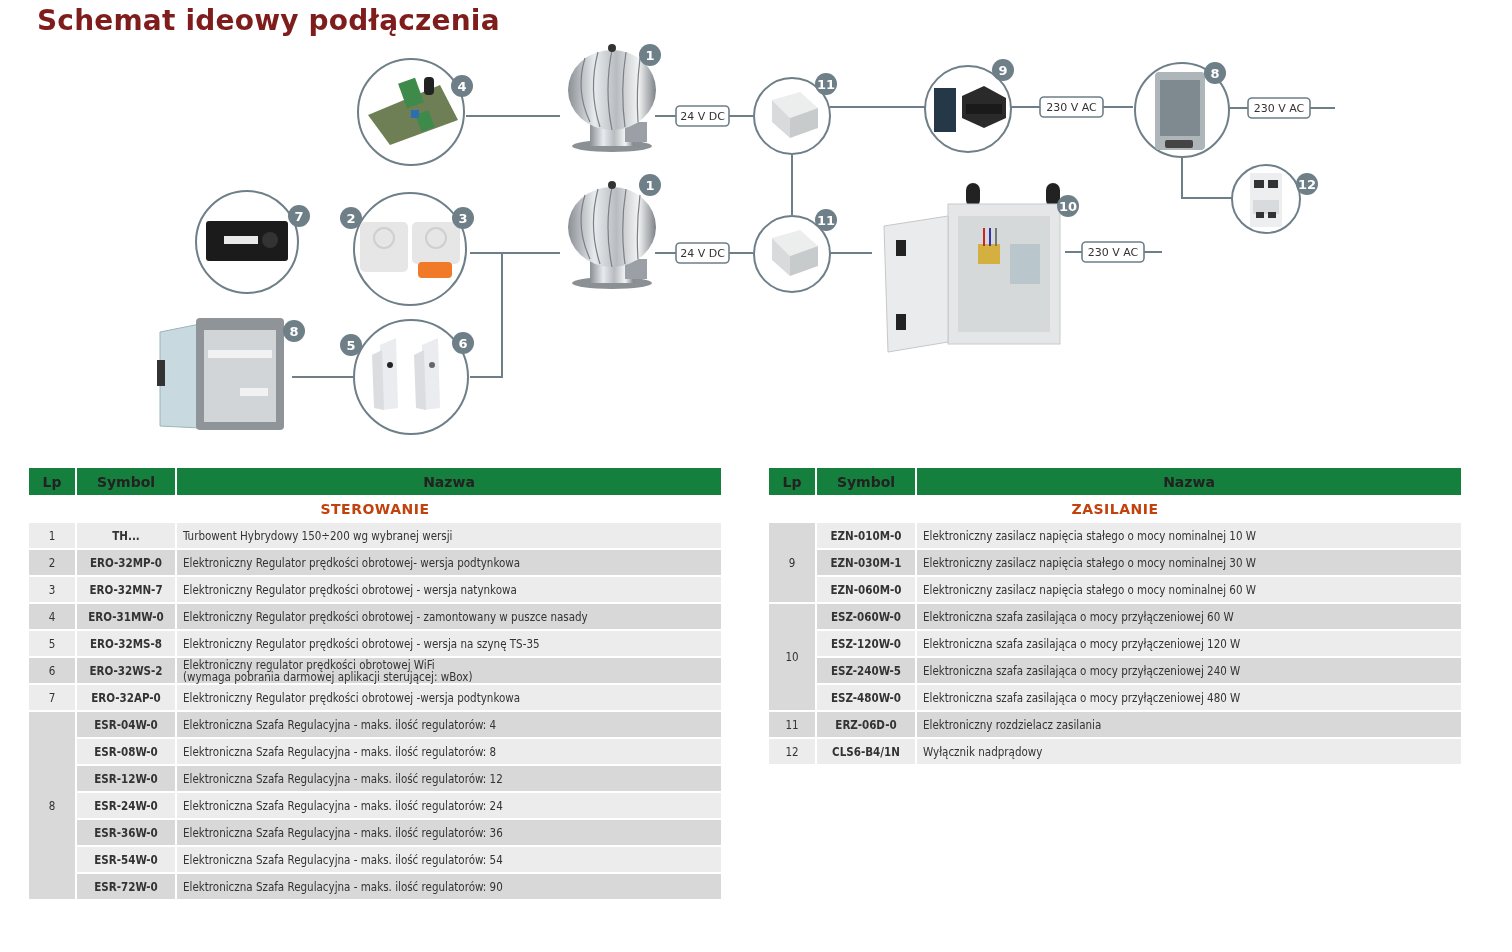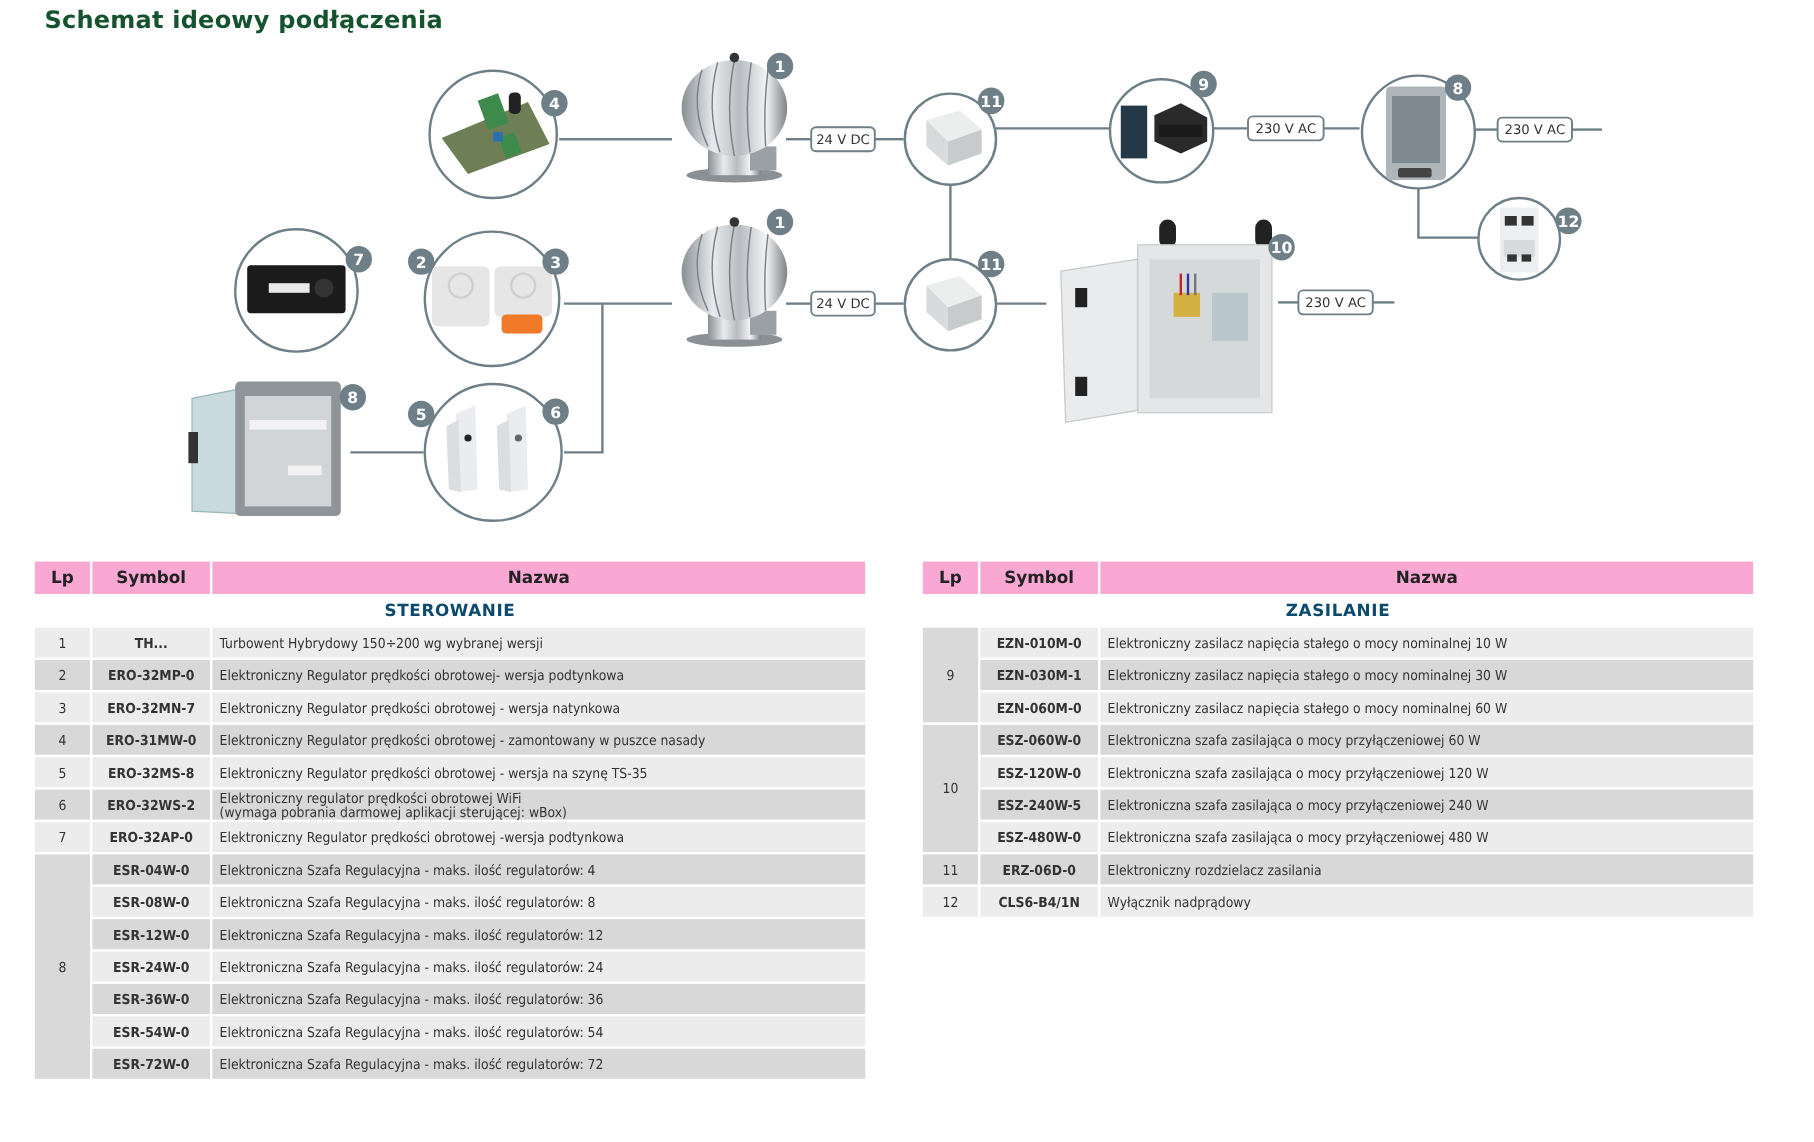--- a/index.html
+++ b/index.html
@@ -1,29 +1,29 @@
 <!DOCTYPE html>
 <html><head>
 <meta charset="utf-8">
 <style>
   html, body { margin:0; padding:0; background:#ffffff; }
   body { width:1512px; height:952px; position:relative; overflow:hidden; font-family:"DejaVu Sans Condensed","DejaVu Sans", sans-serif; color:#2b2b2b; }
-  .title { position:absolute; left:37px; top:4px; font-family:"DejaVu Sans", sans-serif; font-weight:bold; font-size:20px; color:#14532d; letter-spacing:0.2px; }
+  .title { position:absolute; left:37px; top:4px; font-family:"DejaVu Sans", sans-serif; font-weight:bold; font-size:28px; color:#7f1d1d; letter-spacing:0.2px; }
   #diagram { position:absolute; left:0; top:0; width:1512px; height:450px; }
   .badge-text { font-family:"DejaVu Sans", sans-serif; font-size:13px; fill:#fff; font-weight:bold; }
   .volt-text { font-family:"DejaVu Sans", sans-serif; font-size:11px; fill:#333; }
 
   .tbl { position:absolute; border-collapse:separate; border-spacing:2px; font-size:12px; }
   .tbl-left { left:27px; top:466px; width:696px; }
   .tbl-right { left:767px; top:466px; width:696px; }
-  .tbl th { background:#f9a8d4; color:#222; font-family:"DejaVu Sans", sans-serif; font-weight:bold; font-size:14px; height:27px; padding:0 6px; }
+  .tbl th { background:#15803d; color:#222; font-family:"DejaVu Sans", sans-serif; font-weight:bold; font-size:14px; height:27px; padding:0 6px; }
   .tbl th.lp { width:34px; text-align:center; }
   .tbl th.sym { width:86px; }
   .tbl th.name { text-align:center; }
-  .tbl td.section { text-align:center; font-family:"DejaVu Sans", sans-serif; font-size:14px; font-weight:bold; letter-spacing:0.5px; height:24px; background:#fff; color:#0c4a6e; }
+  .tbl td.section { text-align:center; font-family:"DejaVu Sans", sans-serif; font-size:14px; font-weight:bold; letter-spacing:0.5px; height:24px; background:#fff; color:#c2410c; }
   .tbl td { height:25px; padding:0 6px; font-size:11.5px; color:#333; }
   .tbl td.c-lp { text-align:center; background:#d9d9d9; }
   .tbl td.c-sym { text-align:center;font-weight:bold; }
   .tbl tr.light td { background:#ececec; }
   .tbl tr.dark td { background:#d8d8d8; }
   .tbl tr td.group { background:#d9d9d9 !important; }
   .tbl td.twoline { line-height:12px; }
 </style>
 </head>
 <body>
@@ -349,21 +349,21 @@
     <tr class="dark">
         <td class="c-sym">ESR-36W-0</td>
         <td>Elektroniczna Szafa Regulacyjna - maks. ilość regulatorów: 36</td>
       </tr>
     <tr class="light">
         <td class="c-sym">ESR-54W-0</td>
         <td>Elektroniczna Szafa Regulacyjna - maks. ilość regulatorów: 54</td>
       </tr>
     <tr class="dark">
         <td class="c-sym">ESR-72W-0</td>
-        <td>Elektroniczna Szafa Regulacyjna - maks. ilość regulatorów: 72</td>
+        <td>Elektroniczna Szafa Regulacyjna - maks. ilość regulatorów: 90</td>
       </tr>
   </tbody>
 </table>
 
 <table class="tbl tbl-right">
   <thead>
     <tr>
       <th class="lp">Lp</th>
       <th class="sym">Symbol</th>
       <th class="name">Nazwa</th>

